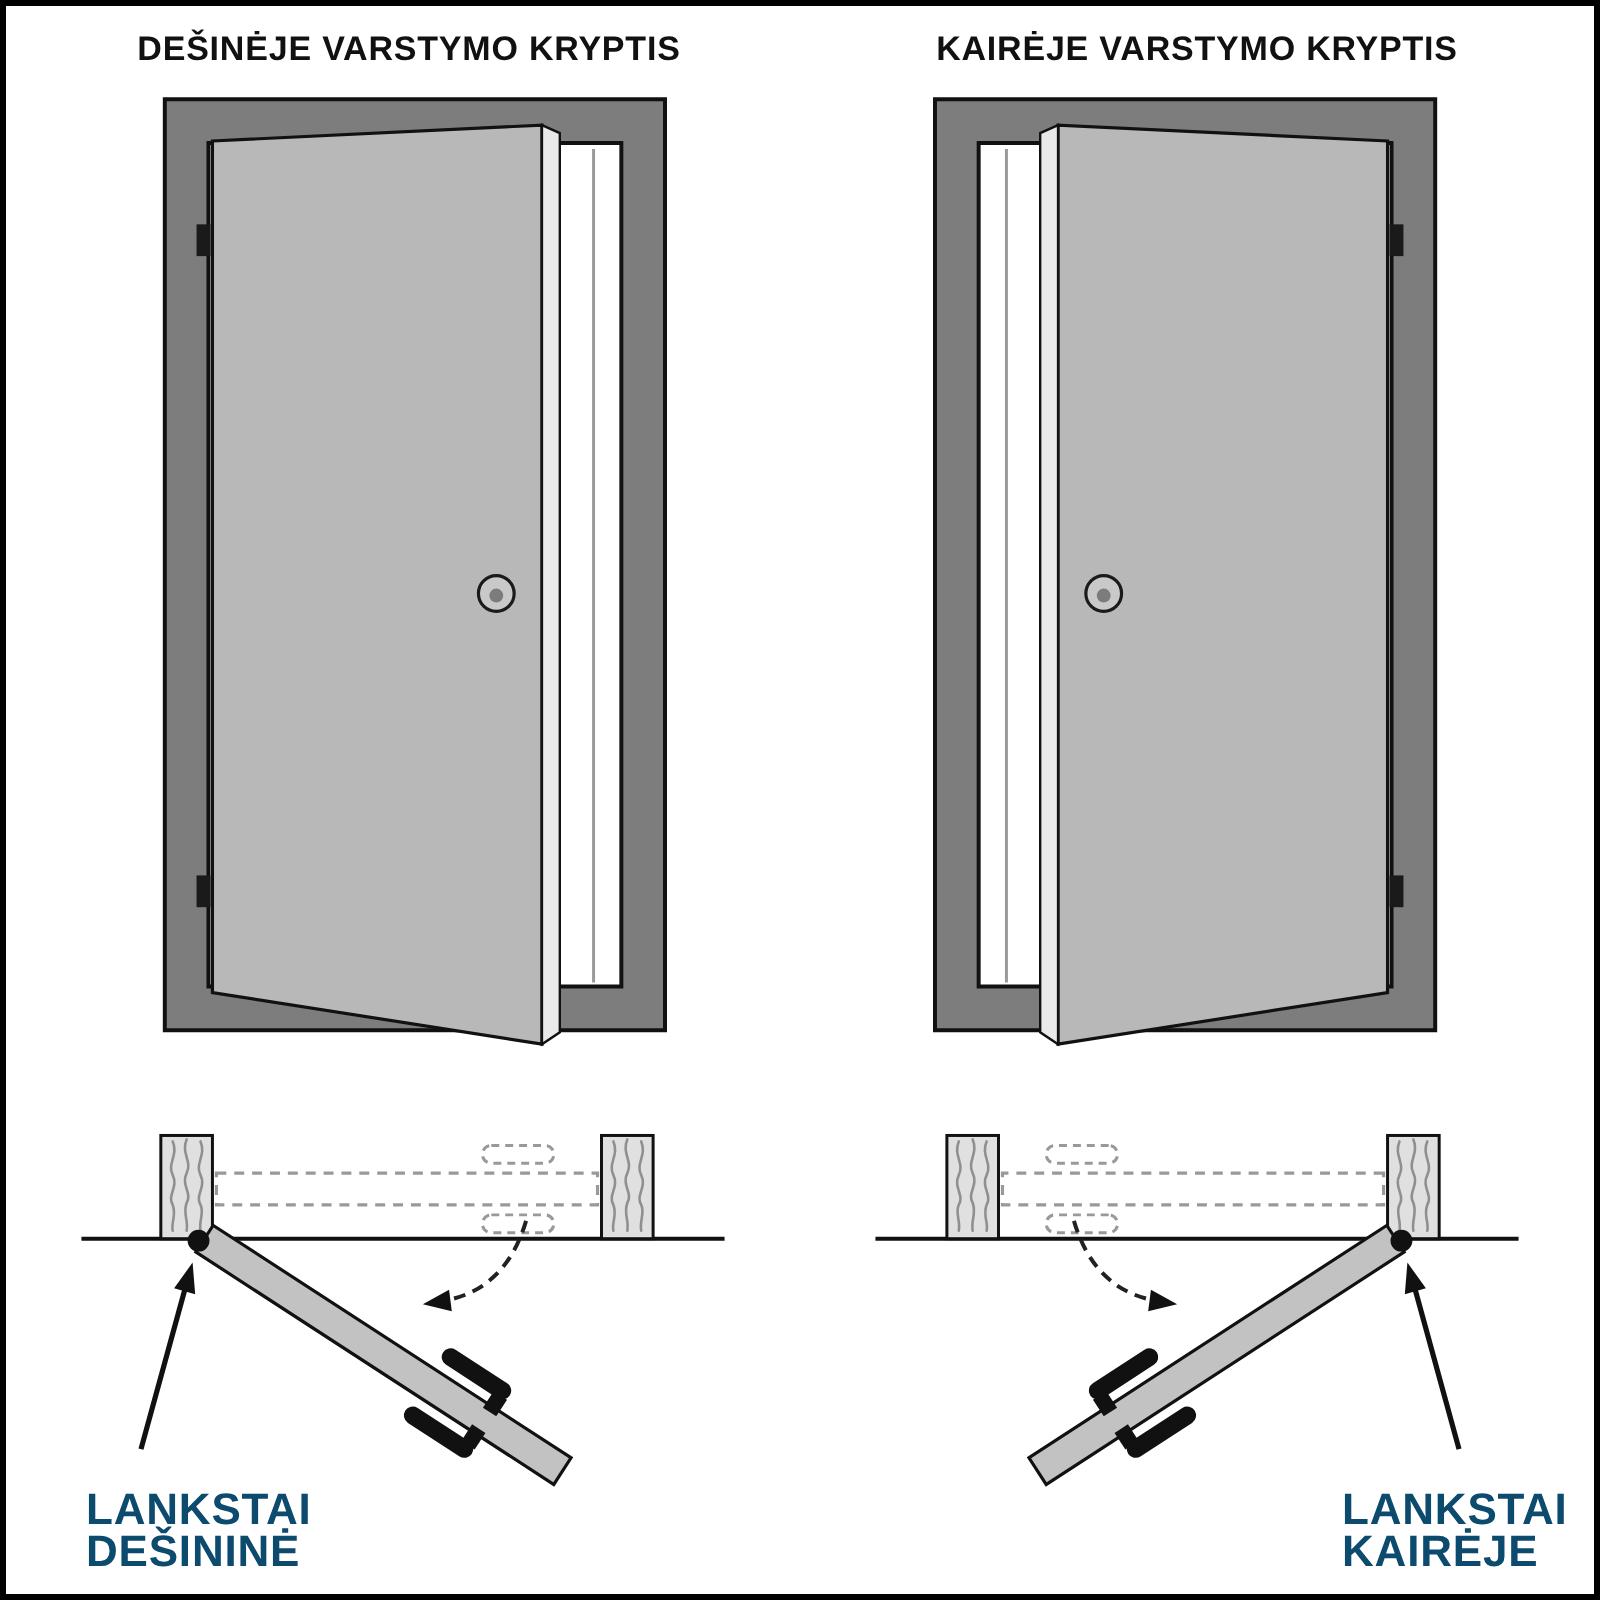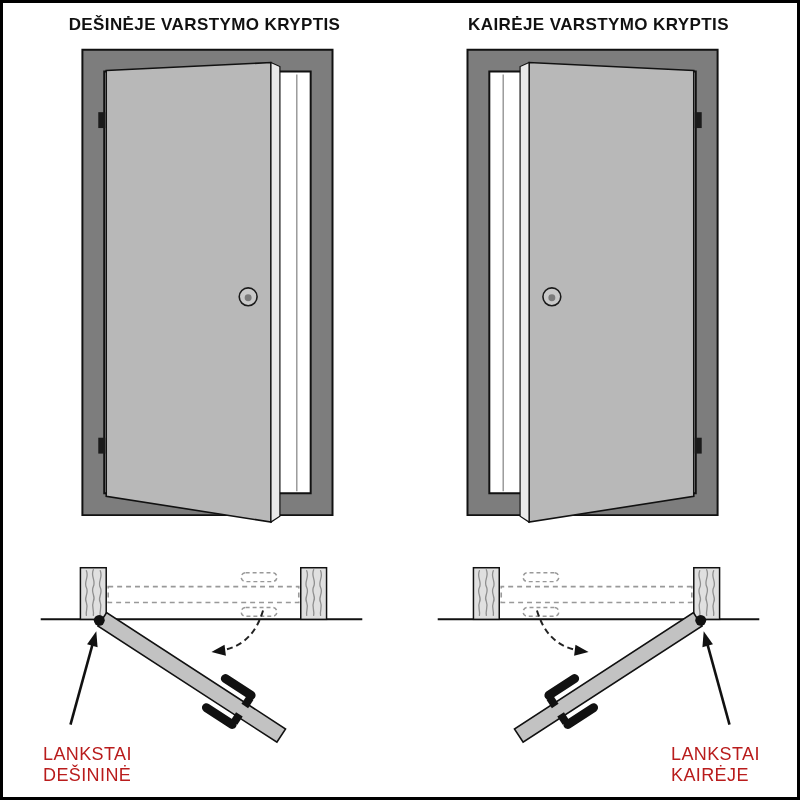--- a/index.html
+++ b/index.html
@@ -18,24 +18,24 @@
     top:12px;
     text-align:center;
     font-size:17px;
     font-weight:bold;
     letter-spacing:0.4px;
     color:#111;
     white-space:nowrap;
   }
   .hinge-label{
     position:absolute;
-    font-size:18px;
-    font-weight:normal;
+    font-size:22px;
+    font-weight:bold;
     letter-spacing:0.4px;
-    color:#b91c1c;
+    color:#0c4a6e;
     line-height:21px;
   }
 </style>
 </head>
 <body>
 
 <div class="page">
 
   <svg class="diagram-svg" width="794" height="794" viewBox="0 0 800 800">
     <defs>

